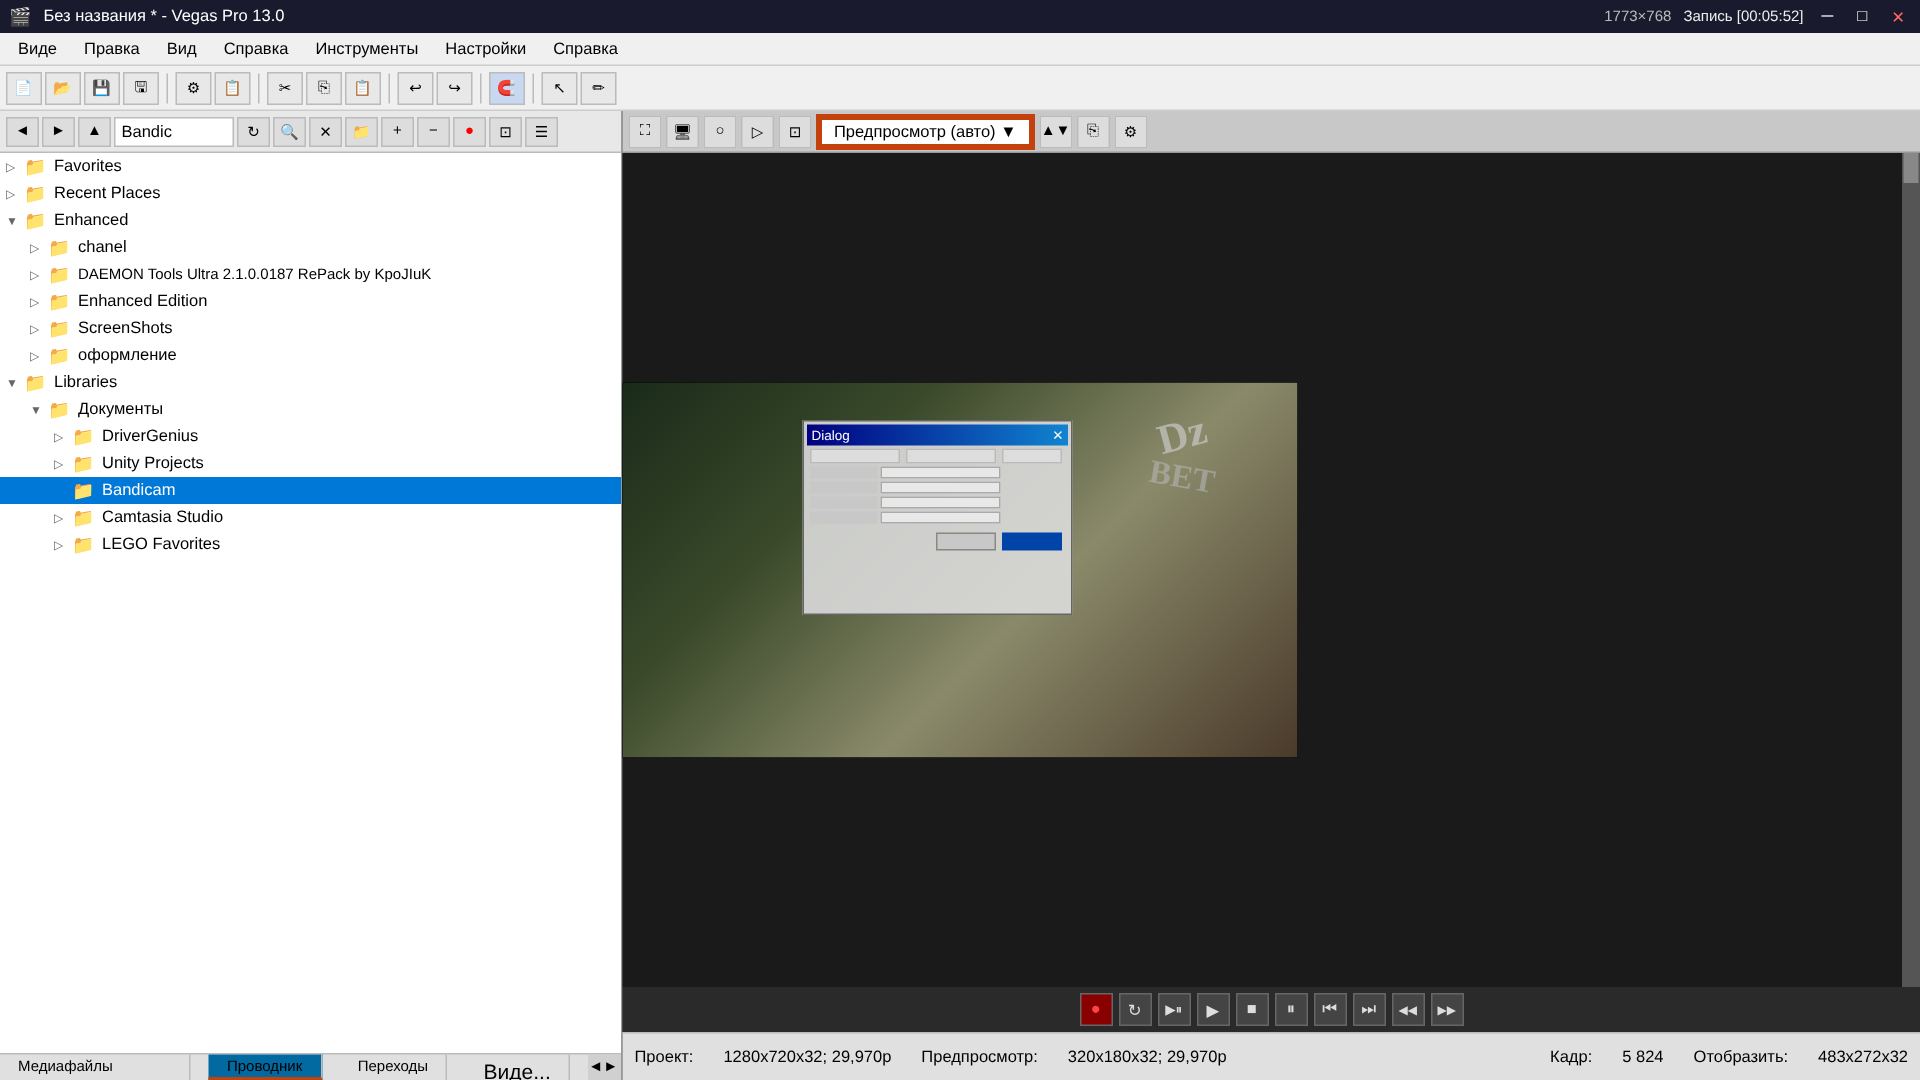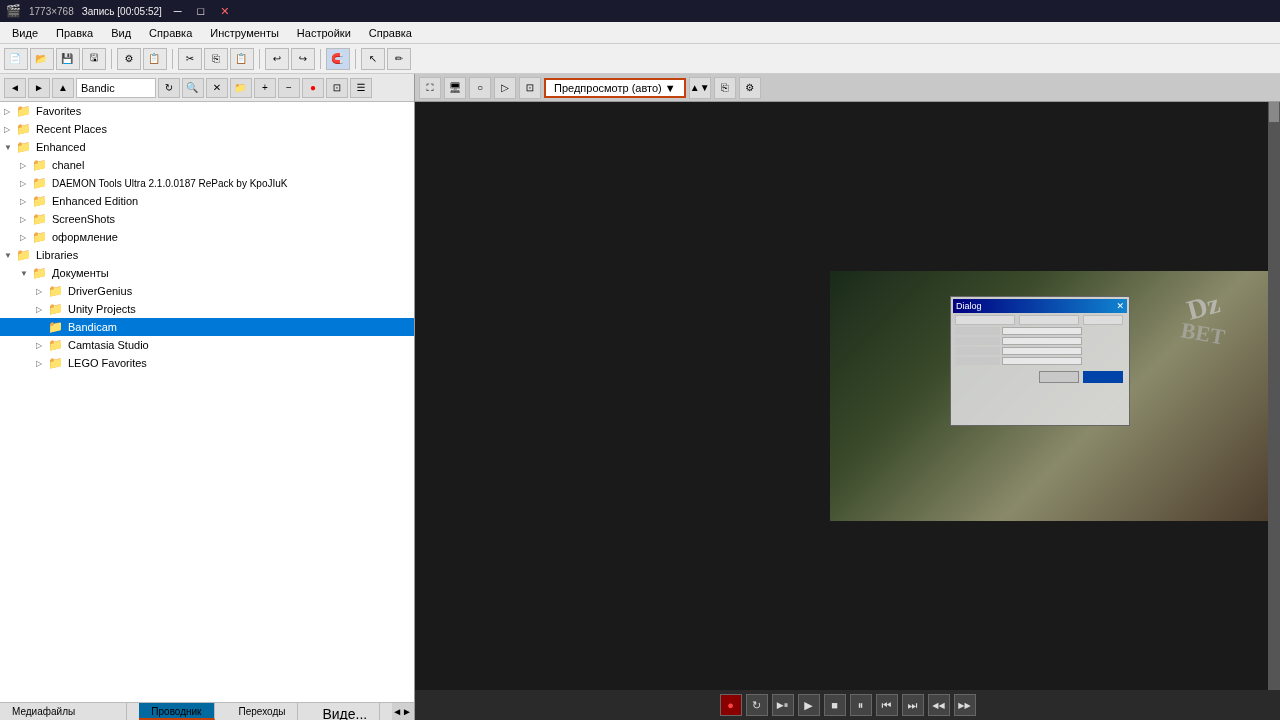--- a/index.html
+++ b/index.html
@@ -162,33 +162,33 @@
     .prev-btn {
       width: 22px; height: 22px;
       background: #ddd;
       border: 1px solid #bbb;
       cursor: pointer;
       display: flex; align-items: center; justify-content: center;
       font-size: 10px;
     }
     .prev-label {
       background: #fff;
-      border: 2px solid #c2410c;
+      border: 4px solid #c2410c;
       padding: 2px 8px;
       font-size: 11px;
       cursor: pointer;
     }
 
     
     #preview-area {
       flex: 1;
       background: #1a1a1a;
       display: flex;
       align-items: center;
-      justify-content: flex-end;
+      justify-content: flex-start;
       position: relative;
     }
 
     #preview-video {
       width: 450px;
       height: 250px;
       background: #000;
       position: relative;
       overflow: hidden;
     }
@@ -272,20 +272,21 @@
       background: #555;
       display: flex;
       flex-direction: column;
     }
   </style>
 </head>
 <body>
 
 <div id="titlebar">
   <span style="font-size:12px;">🎬</span>
+  <span style="flex:1;">Без названия * - Vegas Pro 13.0</span>
   <span style="font-size:10px; color:#bbb;">1773×768</span>
   <span style="font-size:10px; color:#eee;">Запись [00:05:52]</span>
   <span style="cursor:pointer; padding:0 4px;">─</span>
   <span style="cursor:pointer; padding:0 4px;">□</span>
   <span style="cursor:pointer; padding:0 4px; color:#ff6666;">✕</span>
 </div>
 
 <div id="menubar">
   <span class="menu-item">Виде</span>
   <span class="menu-item">Правка</span>
@@ -515,15 +516,26 @@
       <div class="transport-btn" style="font-size:9px;">▶⏸</div>
       <div class="transport-btn">▶</div>
       <div class="transport-btn">■</div>
       <div class="transport-btn">⏸</div>
       <div class="transport-btn">⏮</div>
       <div class="transport-btn">⏭</div>
       <div class="transport-btn" style="font-size:8px;">◀◀</div>
       <div class="transport-btn" style="font-size:8px;">▶▶</div>
     </div>
 
+    <div id="info-bar">
+      <span>Проект:</span>
+      <span>1280x720x32; 29,970p</span>
+      <span>Предпросмотр:</span>
+      <span>320x180x32; 29,970p</span>
+      <span style="flex:1;"></span>
+      <span>Кадр:</span>
+      <span>5 824</span>
+      <span>Отобразить:</span>
+      <span>483x272x32</span>
+    </div>
 
   </div>
 </div>
 
 </body></html>

